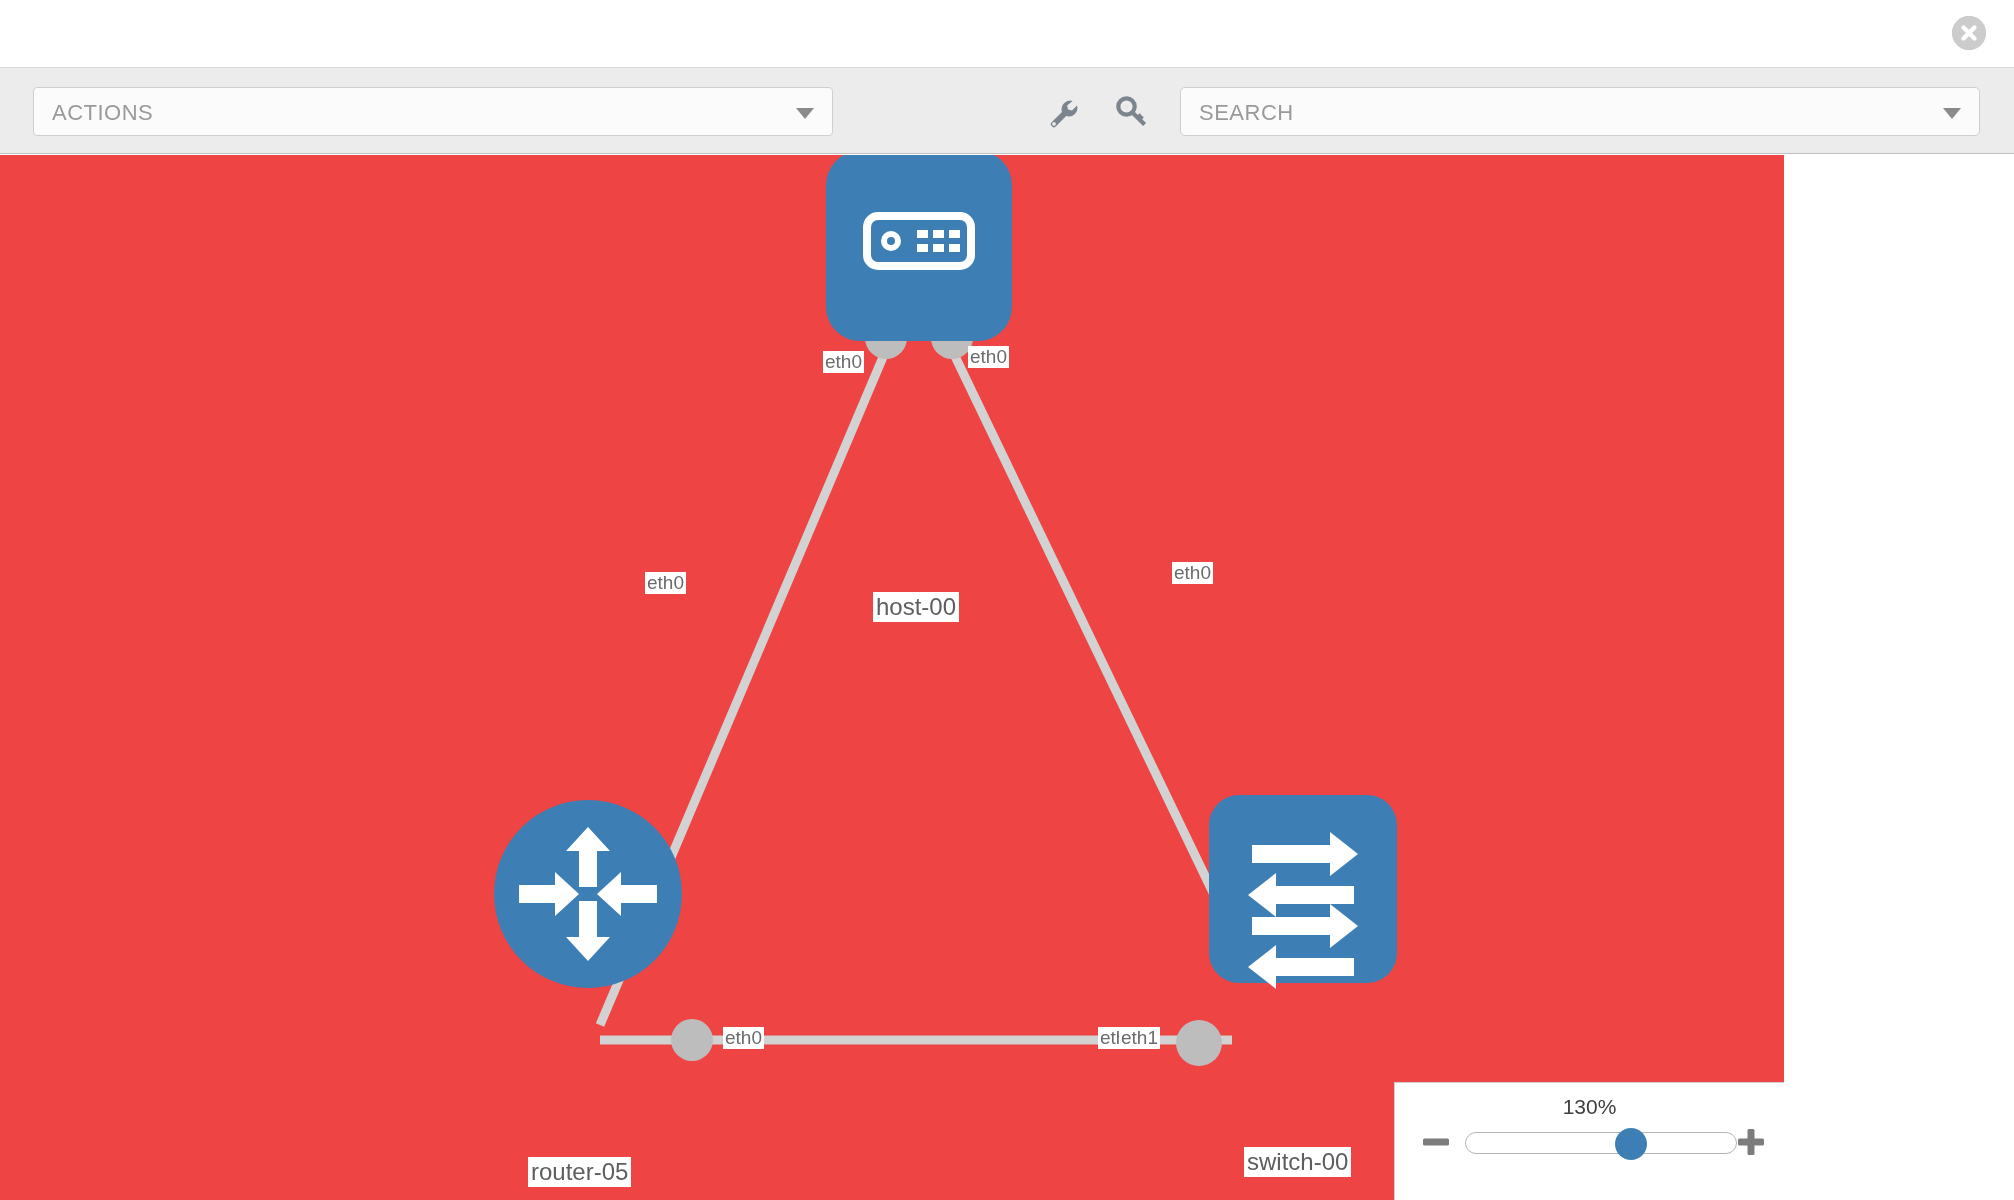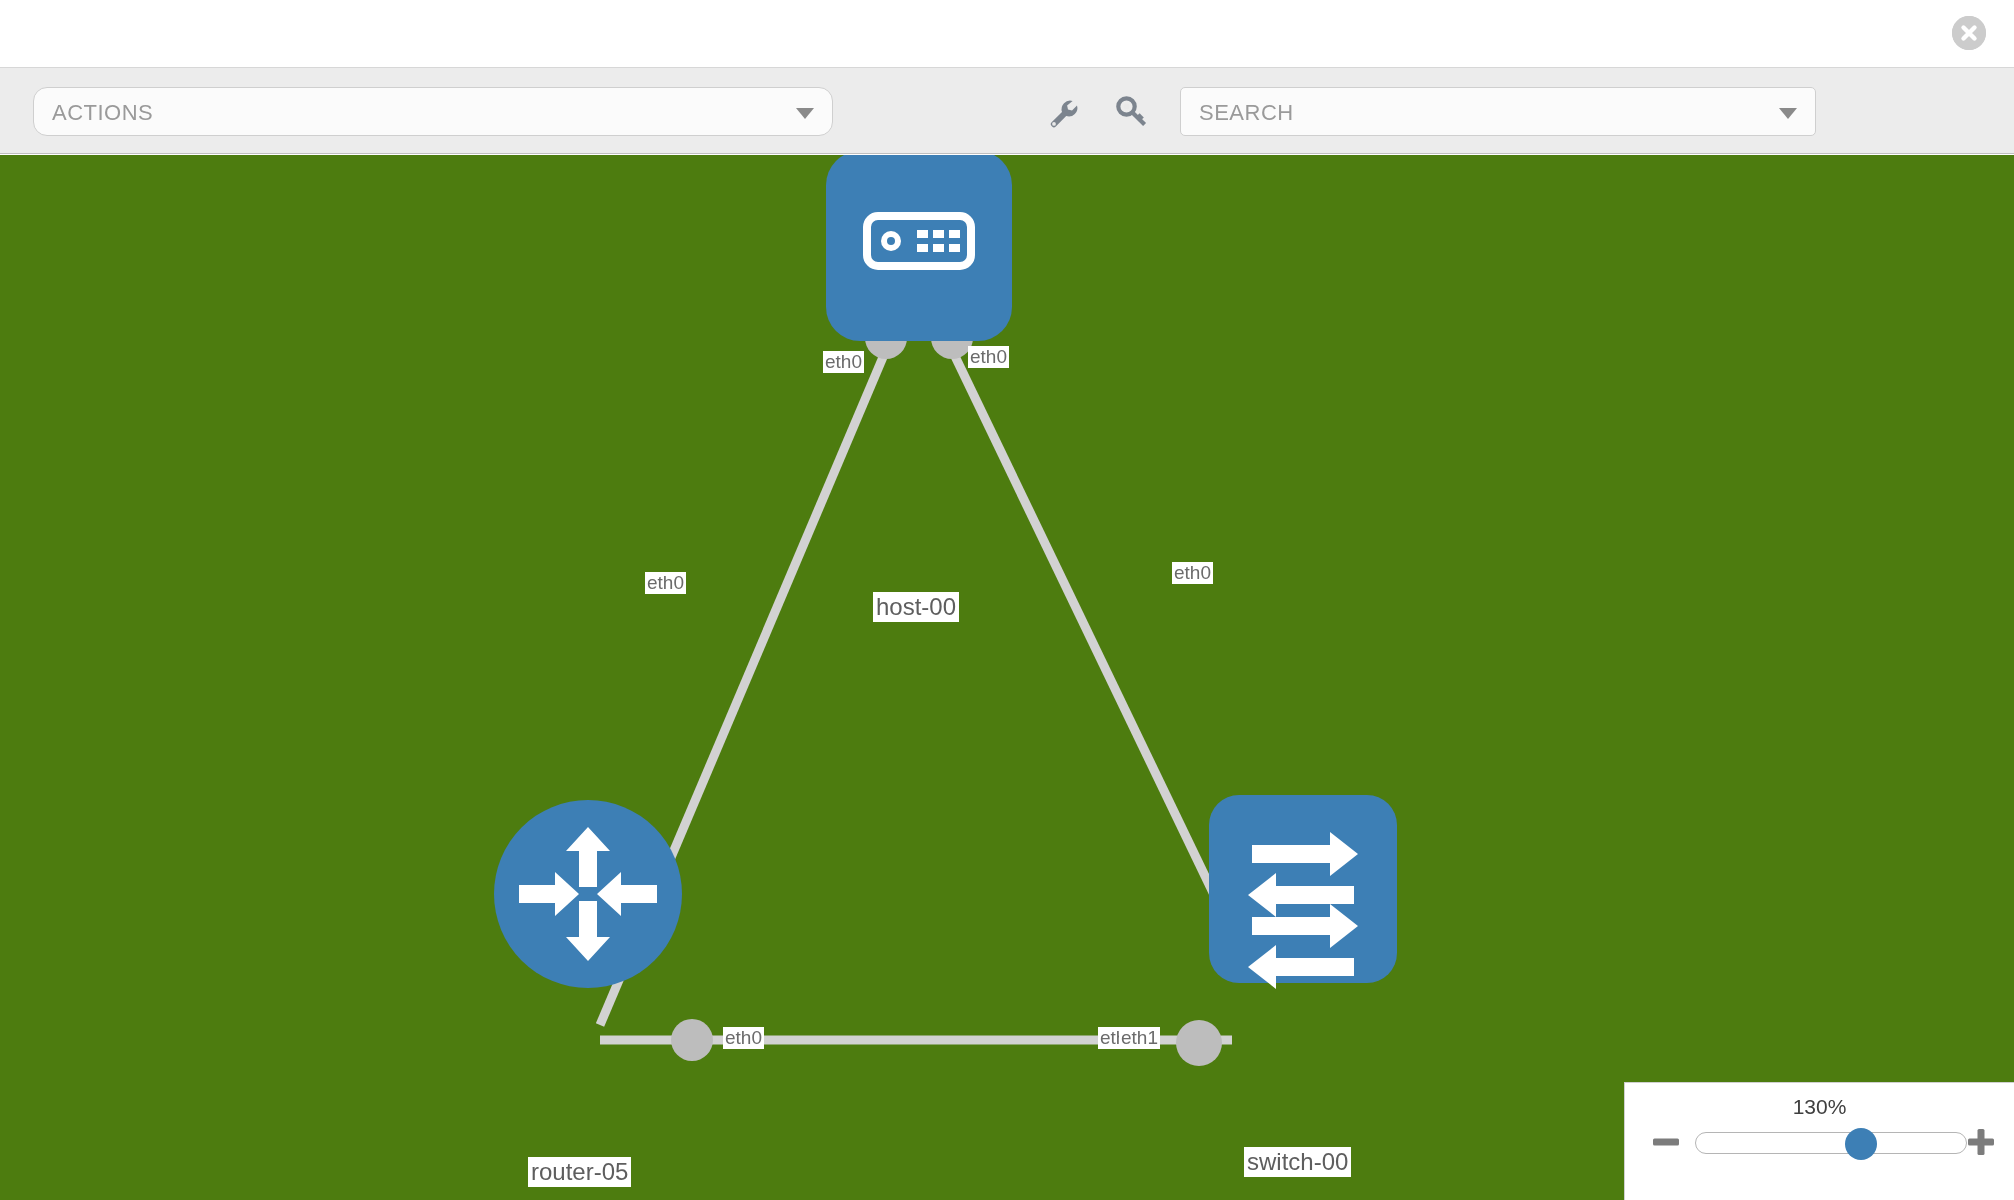--- a/index.html
+++ b/index.html
@@ -36,21 +36,21 @@
     position: absolute; left: 0; top: 68px;
     width: 2014px; height: 86px;
     background: #ececec;
     border-bottom: 1px solid #bfbfbf;
   }
   .actions-select {
     position: absolute; left: 33px; top: 19px;
     width: 800px; height: 49px;
     background: #fbfbfb;
     border: 1px solid #cfcfcf;
-    border-radius: 14px;
+    border-radius: 4px;
   }
   .actions-select .lbl {
     position: absolute; left: 18px; top: 12px;
     font-size: 22px; color: #9a9a9a; letter-spacing: 0.5px;
   }
   .caret {
     position: absolute; right: 18px; top: 20px;
     width: 0; height: 0;
     border-left: 9px solid transparent;
     border-right: 9px solid transparent;
@@ -58,35 +58,35 @@
   }
   .tool-icon {
     position: absolute; top: 24px;
     width: 40px; height: 40px; cursor: pointer;
   }
   .tool-icon.wrench { left: 1043px; }
   .tool-icon.key    { left: 1112px; }
 
   .search-select {
     position: absolute; left: 1180px; top: 19px;
-    width: 636px; height: 49px;
+    width: 800px; height: 49px;
     background: #fbfbfb;
     border: 1px solid #cfcfcf;
     border-radius: 5px;
   }
   .search-select .lbl {
     position: absolute; left: 18px; top: 12px;
     font-size: 22px; color: #9a9a9a; letter-spacing: 0.5px;
   }
 
   
   .canvas {
     position: absolute; left: 0; top: 155px;
-    width: 2014px; height: 1045px;
-    background: #4d7c0f;
+    width: 1784px; height: 1045px;
+    background: #ef4444;
     overflow: hidden;
   }
   .topology { position: absolute; left: 0; top: 0; width: 2014px; height: 1045px; }
 
   
   .node-label {
     position: absolute;
     background: #ffffff;
     color: #5e5e5e;
     font-size: 24px;

